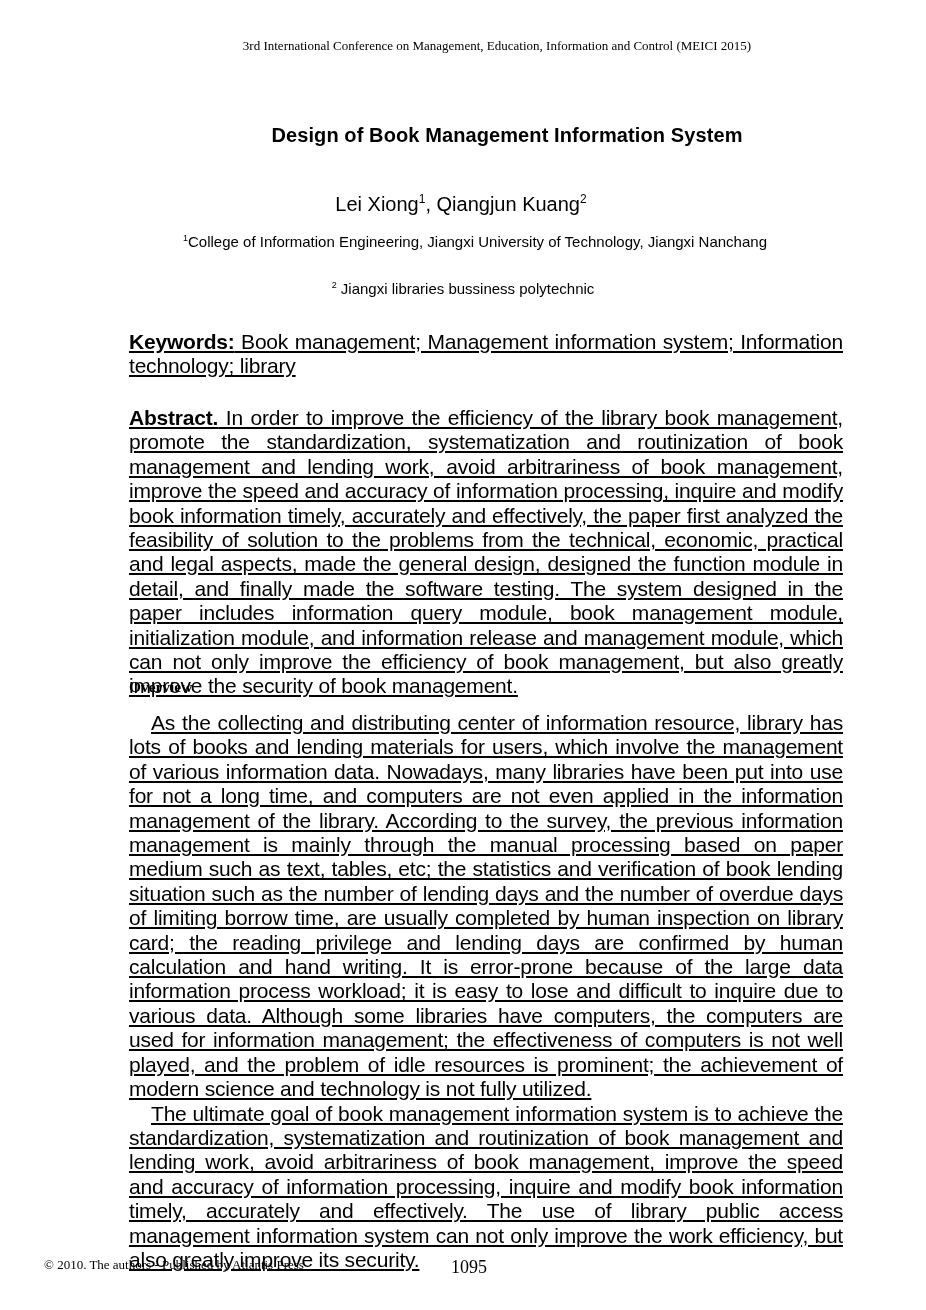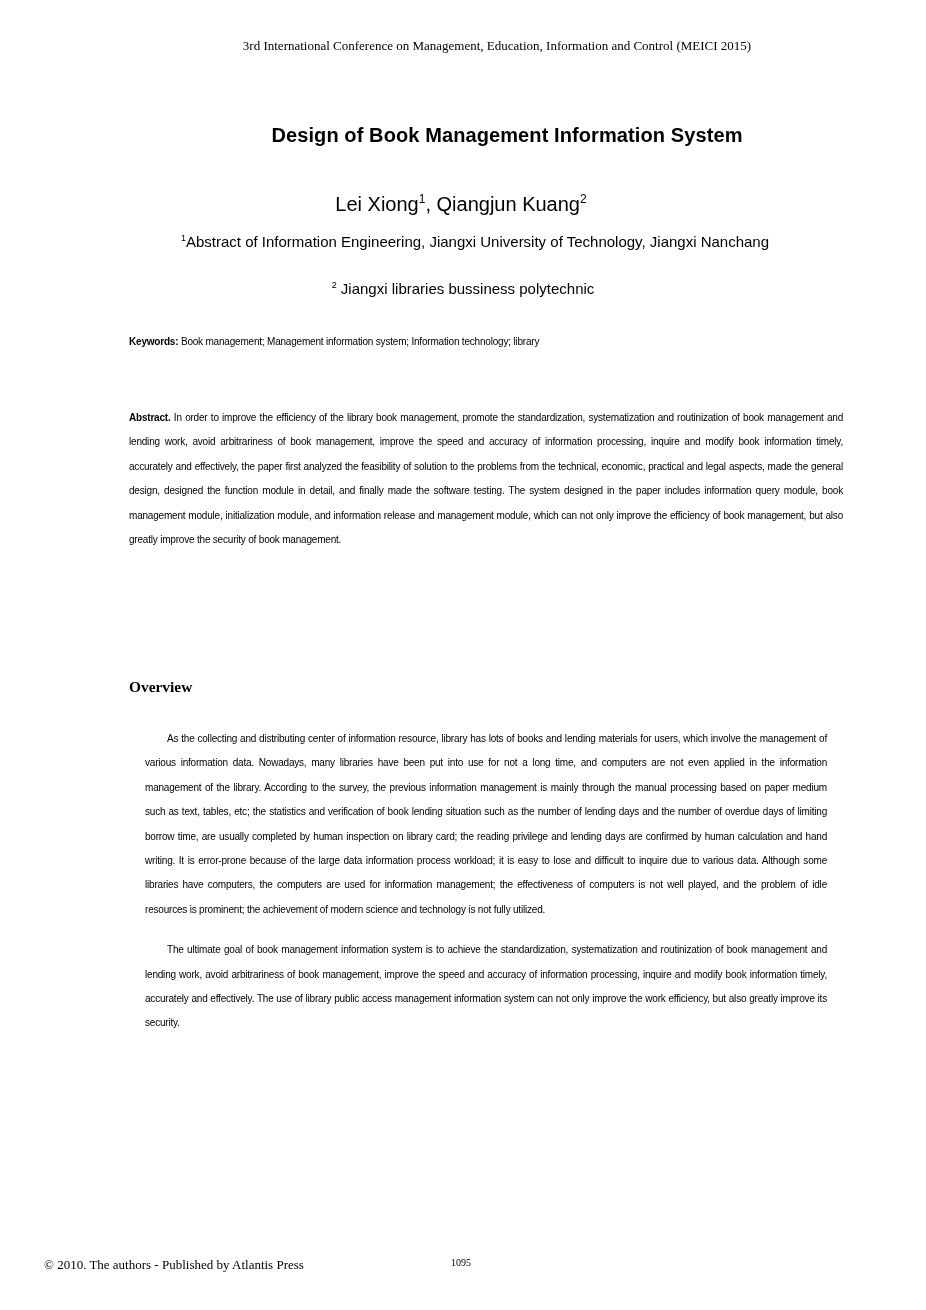--- a/index.html
+++ b/index.html
@@ -9,44 +9,44 @@
   .title { position:absolute; top:124px; left:0; width:926px; text-align:center;
     font-family:"Liberation Sans", sans-serif; font-size:20px; font-weight:bold; letter-spacing:0.1px;margin-left:44px; }
   .authors { position:absolute; top:193px; left:0; width:922px; text-align:center;
     font-family:"Liberation Sans", sans-serif; font-size:20px; }
   .authors sup, .aff sup { font-size:60%; vertical-align:super; line-height:0; }
   .aff { position:absolute; left:0; width:926px; text-align:center;
     font-family:"Liberation Sans", sans-serif; font-size:15px; }
   .aff1 { top:233px; left:12px; }
   .aff2 { top:280px; }
   .body-text { position:absolute; left:129px; width:714px;
-    font-family:"Liberation Sans", sans-serif; font-size:10px; line-height:24.4px;
-    text-align:justify; letter-spacing:-0.2px; }
+    font-family:"Liberation Sans", sans-serif; font-size:21px; line-height:24.4px;
+    text-align:justify; letter-spacing:-0.2px;text-decoration:underline; }
   .keywords { top:330px; }
   .abstract { top:406px; }
   .overview-h { position:absolute; top:678px; left:129px;
     font-family:Liberation Serif, serif; font-size:15.4px; font-weight:bold; }
   .overview { top:711px; }
-  .overview p { margin:16px; text-indent:22px; }
+  .overview p { margin:0; text-indent:22px; }
   b { font-weight:bold; }
   .footer { position:absolute; top:1257px; left:44px;
     font-family:"Liberation Serif", serif; font-size:13px; }
   .pagenum { position:absolute; top:1257px; left:451px;
-    font-family:"Liberation Serif", serif; font-size:10px;text-align:right; }
+    font-family:"Liberation Serif", serif; font-size:18px;text-align:right; }
 </style>
 </head>
 <body>
 
 <div class="conf">3rd International Conference on Management, Education, Information and Control (MEICI 2015)</div>
 
 <div class="title">Design of Book Management Information System</div>
 
 <div class="authors"><span>Lei Xiong</span><sup>1</sup><span>, </span><span>Qiangjun Kuang</span><sup>2</sup></div>
 
-<div class="aff aff1"><sup>1</sup><span>Abstract of Information Engineering, Jiangxi University of Technology, Jiangxi Nanchang</span></div>
+<div class="aff aff1"><sup>1</sup><span>College of Information Engineering, Jiangxi University of Technology, Jiangxi Nanchang</span></div>
 
 <div class="aff aff2"><sup>2</sup><span> Jiangxi libraries bussiness polytechnic</span></div>
 
 <div class="body-text keywords"><b>Keywords:</b><span> Book management; Management information system; Information technology; library</span></div>
 
 <div class="body-text abstract"><b>Abstract.</b><span> In order to improve the efficiency of the library book management, promote the standardization, systematization and routinization of book management and lending work, avoid arbitrariness of book management, improve the speed and accuracy of information processing, inquire and modify book information timely, accurately and effectively, the paper first analyzed the feasibility of solution to the problems from the technical, economic, practical and legal aspects, made the general design, designed the function module in detail, and finally made the software testing. The system designed in the paper includes information query module, book management module, initialization module, and information release and management module, which can not only improve the efficiency of book management, but also greatly improve the security of book management.</span></div>
 
 <div class="overview-h">Overview</div>
 
 <div class="body-text overview">

